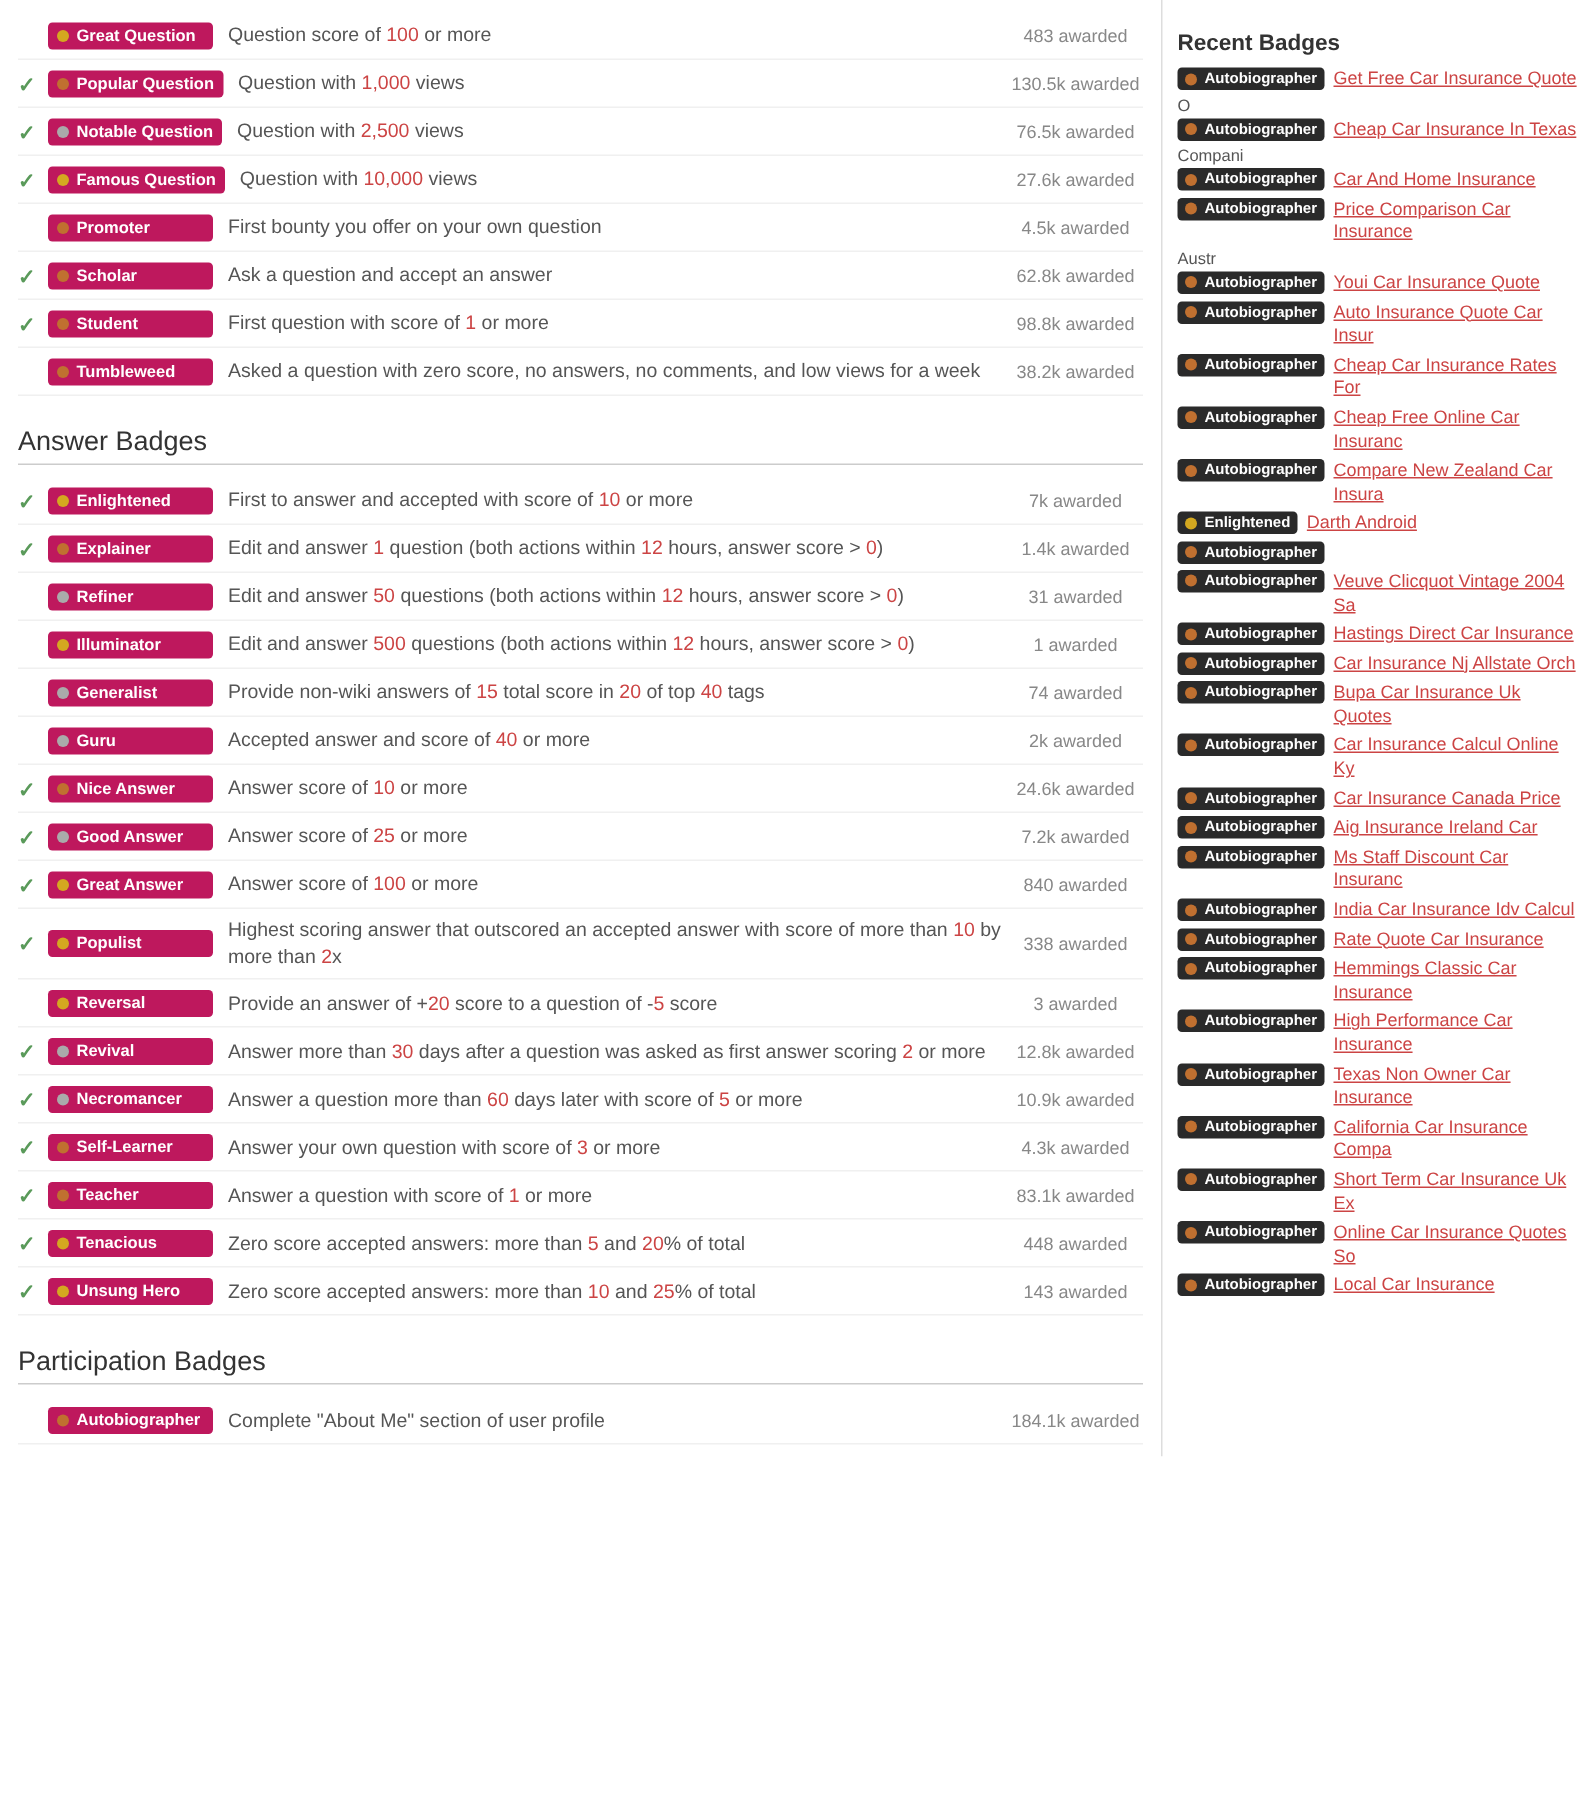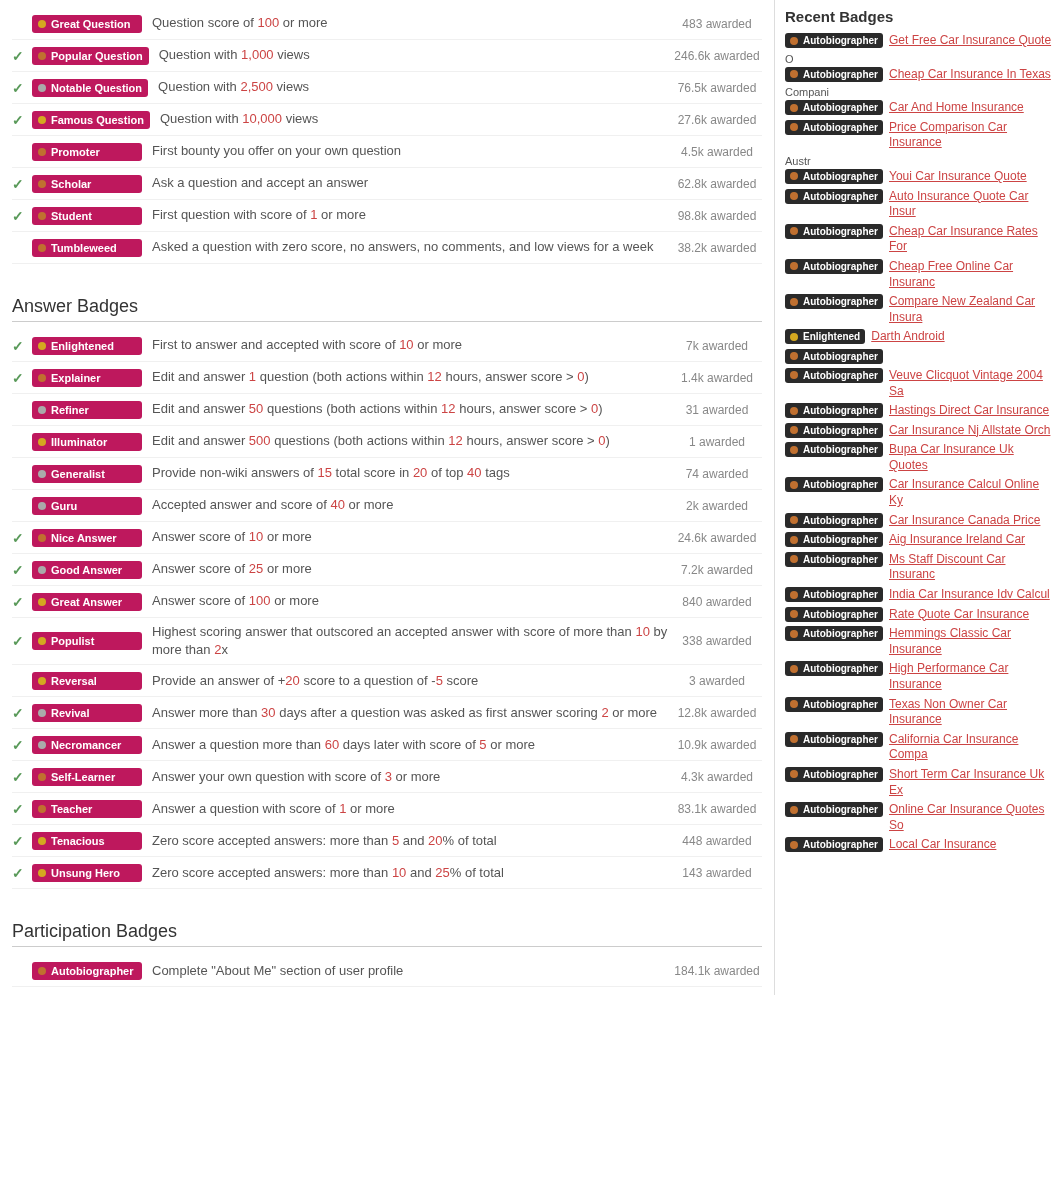--- a/index.html
+++ b/index.html
@@ -1,34 +1,34 @@
 <!DOCTYPE html>
 <html><head>
   <meta charset="utf-8">
   <style>
     * { box-sizing: border-box; margin: 0; padding: 0; }
     body { font-family: Arial, sans-serif; font-size: 13px; background: #fff; color: #333; }
     .layout { display: flex; width: 1064px; }
     .main { flex: 1; padding: 8px 12px; }
-    .sidebar { width: 290px; border-left: 1px solid #ddd; padding: 8px 10px; flex-shrink: 0; }
+    .sidebar { width: 290px; border-left: 1px solid #ddd; padding: 20px 10px; flex-shrink: 0; }
     
     
     .badge-row { display: flex; align-items: center; padding: 5px 0; border-bottom: 1px solid #f0f0f0; min-height: 32px; }
     .checkmark { width: 20px; color: #5a9a5a; font-size: 14px; font-weight: bold; flex-shrink: 0; }
     .badge-tag { display: inline-flex; align-items: center; min-width: 110px; max-width: 130px; background: #be185d; color: #fff; border-radius: 3px; padding: 3px 6px; font-size: 11px; font-weight: bold; flex-shrink: 0; margin-right: 10px; }
     .badge-dot { width: 8px; height: 8px; border-radius: 50%; margin-right: 5px; flex-shrink: 0; }
     .dot-gold { background: #d4a820; }
     .dot-silver { background: #aaa; }
     .dot-bronze { background: #c07030; }
     
     .description { flex: 1; color: #555; line-height: 1.4; }
     .description a, .description span.link { color: #c44; text-decoration: none; text-align: center; }
     .award-count { color: #888; font-size: 12px; min-width: 90px; text-align: center; white-space: nowrap; }
     
-    .section-title { font-size: 18px; color: #333; margin: 32px 0 8px 0; font-weight: normal; border-bottom: 1px solid #ccc; padding-bottom: 4px; }
+    .section-title { font-size: 18px; color: #333; margin: 20px 0 8px 0; font-weight: normal; border-bottom: 1px solid #ccc; padding-bottom: 4px; }
     
     
     .sidebar-title { font-size: 15px; font-weight: bold; margin-bottom: 8px; color: #333; }
     .sidebar-badge-row { display: flex; align-items: flex-start; margin-bottom: 4px; }
     .sidebar-badge-tag { display: inline-flex; align-items: center; background: #2a2a2a; color: #fff; border-radius: 3px; padding: 2px 5px; font-size: 10px; font-weight: bold; flex-shrink: 0; margin-right: 6px; white-space: nowrap; }
     .sidebar-link { color: #c44; font-size: 12px; line-height: 1.3; flex: 1; }
     .sidebar-cat { color: #555; font-size: 11px; margin: 2px 0 2px 0; }
   </style>
 </head>
 <body>
@@ -46,21 +46,21 @@
           <div class="description">Question score of <span class="link">100</span> or more</div>
           <div class="award-count">483 awarded</div>
         </div>
         <div class="badge-row">
           <div class="checkmark">✓</div>
           <span class="badge-tag">
             <span class="badge-dot dot-bronze"></span>
             <span>Popular Question</span>
           </span>
           <div class="description">Question with <span class="link">1,000</span> views</div>
-          <div class="award-count">246.6k awarded</div>
+          <div class="award-count">130.5k awarded</div>
         </div>
         <div class="badge-row">
           <div class="checkmark">✓</div>
           <span class="badge-tag">
             <span class="badge-dot dot-silver"></span>
             <span>Notable Question</span>
           </span>
           <div class="description">Question with <span class="link">2,500</span> views</div>
           <div class="award-count">76.5k awarded</div>
         </div>

